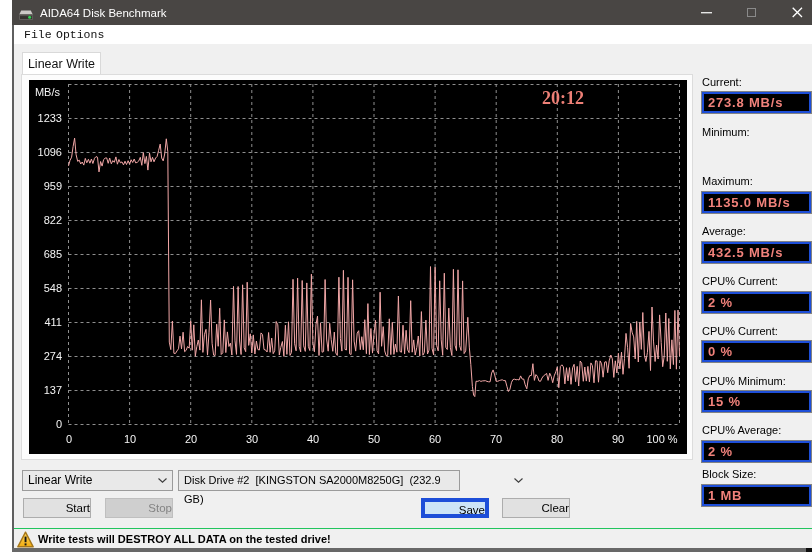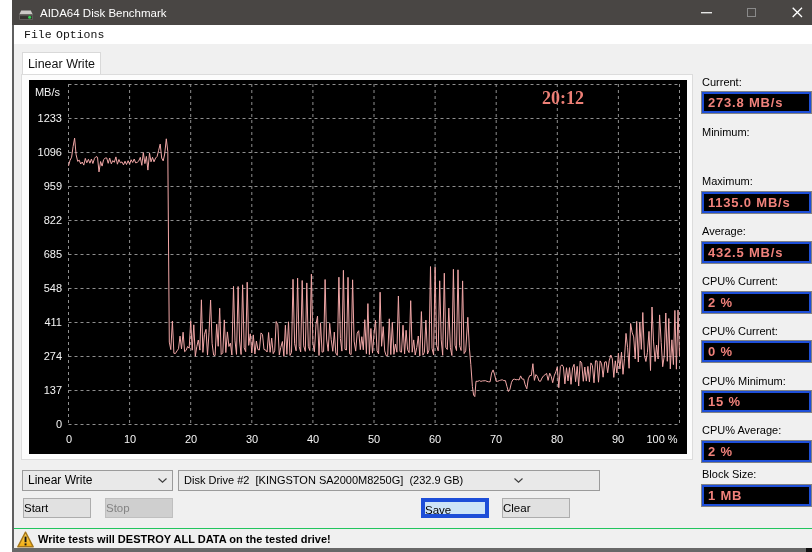--- a/index.html
+++ b/index.html
@@ -15,21 +15,21 @@
 #tab { position:absolute; left:10px; top:52px; width:79px; height:23px; background:#fff;
   border:1px solid #d9d9d9; border-bottom:none; font-size:12.5px; color:#111;
   text-align:center; line-height:22px; }
 .slab { position:absolute; left:690px; font-size:11px; color:#000; line-height:14px; }
 .sbox { position:absolute; left:690px; width:109px; height:21px; background:#000;
   border:2px solid #1d4ed8; outline:1px solid #828282; color:#f1827b;
   font-weight:bold; font-size:13px; letter-spacing:0.8px; line-height:17px; padding-left:4px; }
 .combo { position:absolute; top:470px; height:21px; background:#e9e9e9;
   border:1px solid #9b9b9b; font-size:11px; color:#000; line-height:19px; padding-left:5px; }
 .btn { position:absolute; top:498px; width:68px; height:20px; background:#e1e1e1;
-  border:1px solid #adadad; font-size:11.5px; color:#000; text-align:left; line-height:18px; }
+  border:1px solid #adadad; font-size:11.5px; color:#000; text-align:right; line-height:18px; }
 #statusbar { position:absolute; left:0px; top:528px; width:806px; height:20px;
   background:#f0f0f0; border-top:1px solid #22c55e; }
 #statustext { position:absolute; left:26px; top:4px; font-size:11px; font-weight:bold; color:#000; }
 .chev { position:absolute; top:7px; width:9px; height:5px; }
 #leftedge { position:absolute; left:0; top:25px; width:2px; height:523px; background:#5f5f5f; }
 #rightedge { position:absolute; left:804px; top:25px; width:2px; height:523px; background:#5f5f5f; }
 #bottomstrip { position:absolute; left:0; top:548px; width:806px; height:4px; background:#686868; }
 #bottomstrip div { position:absolute; left:794px; top:0; width:12px; height:4px; background:#0f0f0f; }
 </style></head>
 <body>
@@ -102,21 +102,21 @@
 <div class="sbox" style="top:391px">15 %</div>
 <div class="slab" style="top:423px">CPU% Average:</div>
 <div class="sbox" style="top:441px">2 %</div>
 <div class="slab" style="top:467px">Block Size:</div>
 <div class="sbox" style="top:485px">1 MB</div>
   <div class="combo" style="left:10px;width:151px"><span style="font-size:12px">Linear Write</span>
     <svg class="chev" style="left:135px" viewBox="0 0 9 5">
         <path d="M0.5 0.5 L4.5 4.2 L8.5 0.5" fill="none" stroke="#3c3c3c" stroke-width="1.1"></path>
       </svg>
   </div>
-  <div class="combo" style="left:166px;width:422px">Disk Drive #2&nbsp;&nbsp;[KINGSTON SA2000M8250G]&nbsp;&nbsp;(232.9 GB)
+  <div class="combo" style="left:166px;width:282px">Disk Drive #2&nbsp;&nbsp;[KINGSTON SA2000M8250G]&nbsp;&nbsp;(232.9 GB)
     <svg class="chev" style="left:335px" viewBox="0 0 9 5">
         <path d="M0.5 0.5 L4.5 4.2 L8.5 0.5" fill="none" stroke="#3c3c3c" stroke-width="1.1"></path>
       </svg>
   </div>
   <div class="btn" style="left:11px">Start</div>
   <div class="btn" style="left:93px;background:#cfcfcf;border-color:#bfbfbf;color:#848484">Stop</div>
   <div class="btn" style="left:409px;background:#cde4f7;border:4px solid #1d4ed8;line-height:16px">Save</div>
   <div class="btn" style="left:490px">Clear</div>
   <div id="statusbar">
     <svg style="position:absolute;left:5px;top:2px" width="17" height="17" viewBox="0 0 17 17">

